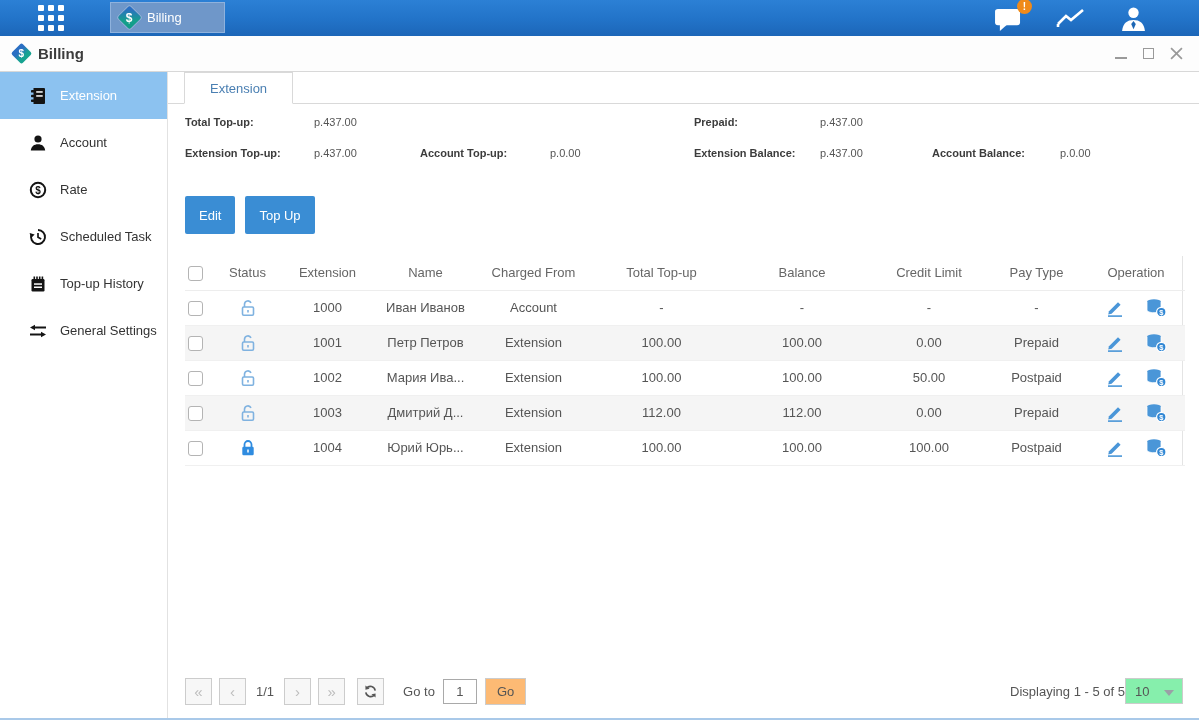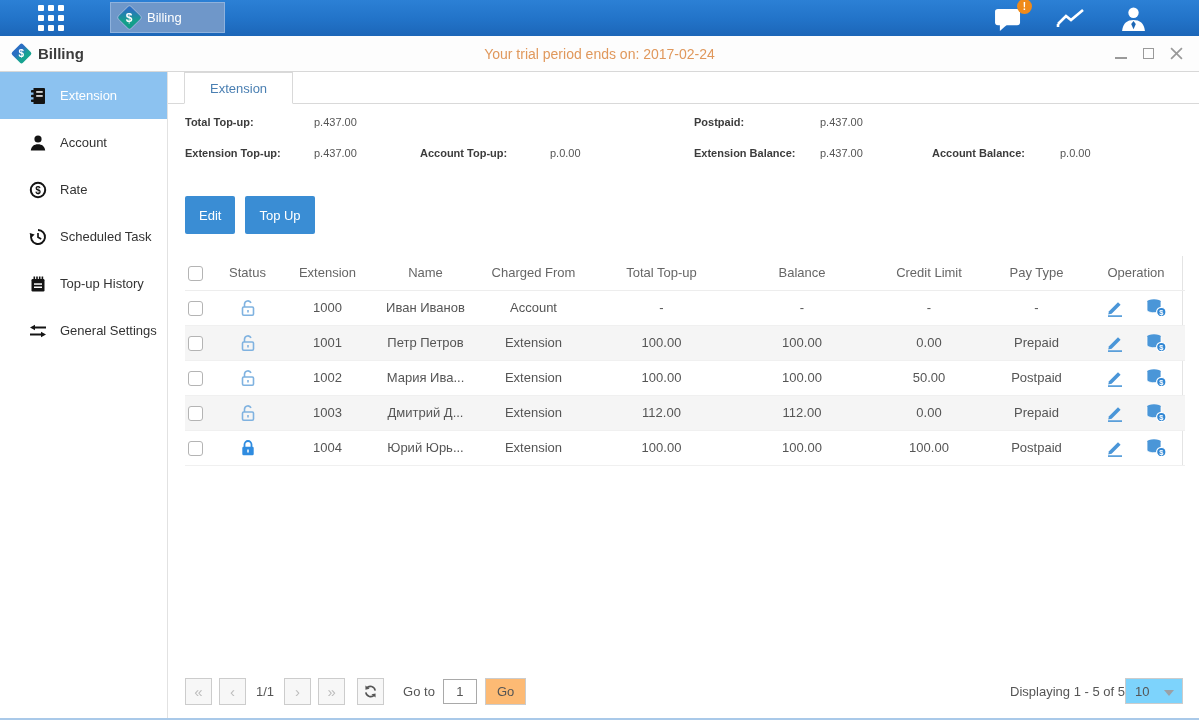--- a/index.html
+++ b/index.html
@@ -97,21 +97,21 @@
     display:inline-flex; align-items:center; justify-content:center;
     font-size:15px; color:#bdbdbd; cursor:pointer; margin-right:7px; }
   .pg-btn.refresh { color:#555; margin-left:5px; }
   .page-ind { margin:0 10px 0 3px; color:#555; }
   .goto-label { margin:0 8px 0 12px; }
   .goto-input { width:34px; height:25px; border:1px solid #a9a9a9; font-size:13px;
     font-family:inherit; text-align:center; color:#555; padding:0; }
   .go-btn { height:27px; border:1px solid #ccc; background:#fdba74; color:#555;
     font-size:13px; font-family:inherit; padding:0 11px; margin-left:8px; cursor:pointer; }
   .footer-right { margin-left:auto; display:flex; align-items:center; }
-  .pagesize { width:58px; height:26px; border:1px solid #ccc; background:#7dd3fc;
+  .pagesize { width:58px; height:26px; border:1px solid #ccc; background:#86efac;
     display:flex; align-items:center; padding-left:9px; position:relative; cursor:pointer; color:#555; }
   .pagesize .caret { position:absolute; right:8px; top:11px; width:0; height:0;
     border-left:5px solid transparent; border-right:5px solid transparent; border-top:6px solid #9aa0a6; }
 
   
   .glyph-min { width:12px; height:10px; border-bottom:2px solid #9a9a9a; }
   .glyph-max { width:11px; height:11px; border:1.5px solid #9a9a9a; }
 </style>
 </head>
 <body>
@@ -160,21 +160,20 @@
     </div>
   </div>
 
   <div class="titlebar">
     <div class="title-left">
       <span class="diamond">
           <b>$</b>
         </span>
       <span class="win-title">Billing</span>
     </div>
-    <div class="trial">Your trial period ends on: 2017-02-24</div>
     <div class="win-controls">
       <span>
           <i class="glyph-min"></i>
         </span>
       <span>
           <i class="glyph-max"></i>
         </span>
       <span>
         <svg width="13" height="13" viewBox="0 0 12 12">
             <path d="M1 1l10 10M11 1 1 11" stroke="#9a9a9a" stroke-width="1.6"></path>
@@ -241,21 +240,21 @@
 
     <div class="main">
 
       <div class="tabbar">
         <div class="tab">Extension</div>
       </div>
 
       <div class="summary">
         <span class="stat-label" style="left:17px;  top:12px;">Total Top-up:</span>
         <span class="stat-value" style="left:146px; top:12px;">p.437.00</span>
-        <span class="stat-label" style="left:526px; top:12px;">Postpaid:</span>
+        <span class="stat-label" style="left:526px; top:12px;">Prepaid:</span>
         <span class="stat-value" style="left:652px; top:12px;">p.437.00</span>
         <span class="stat-label" style="left:17px;  top:43px;">Extension Top-up:</span>
         <span class="stat-value" style="left:146px; top:43px;">p.437.00</span>
         <span class="stat-label" style="left:252px; top:43px;">Account Top-up:</span>
         <span class="stat-value" style="left:382px; top:43px;">p.0.00</span>
         <span class="stat-label" style="left:526px; top:43px;">Extension Balance:</span>
         <span class="stat-value" style="left:652px; top:43px;">p.437.00</span>
         <span class="stat-label" style="left:764px; top:43px;">Account Balance:</span>
         <span class="stat-value" style="left:892px; top:43px;">p.0.00</span>
       </div>

